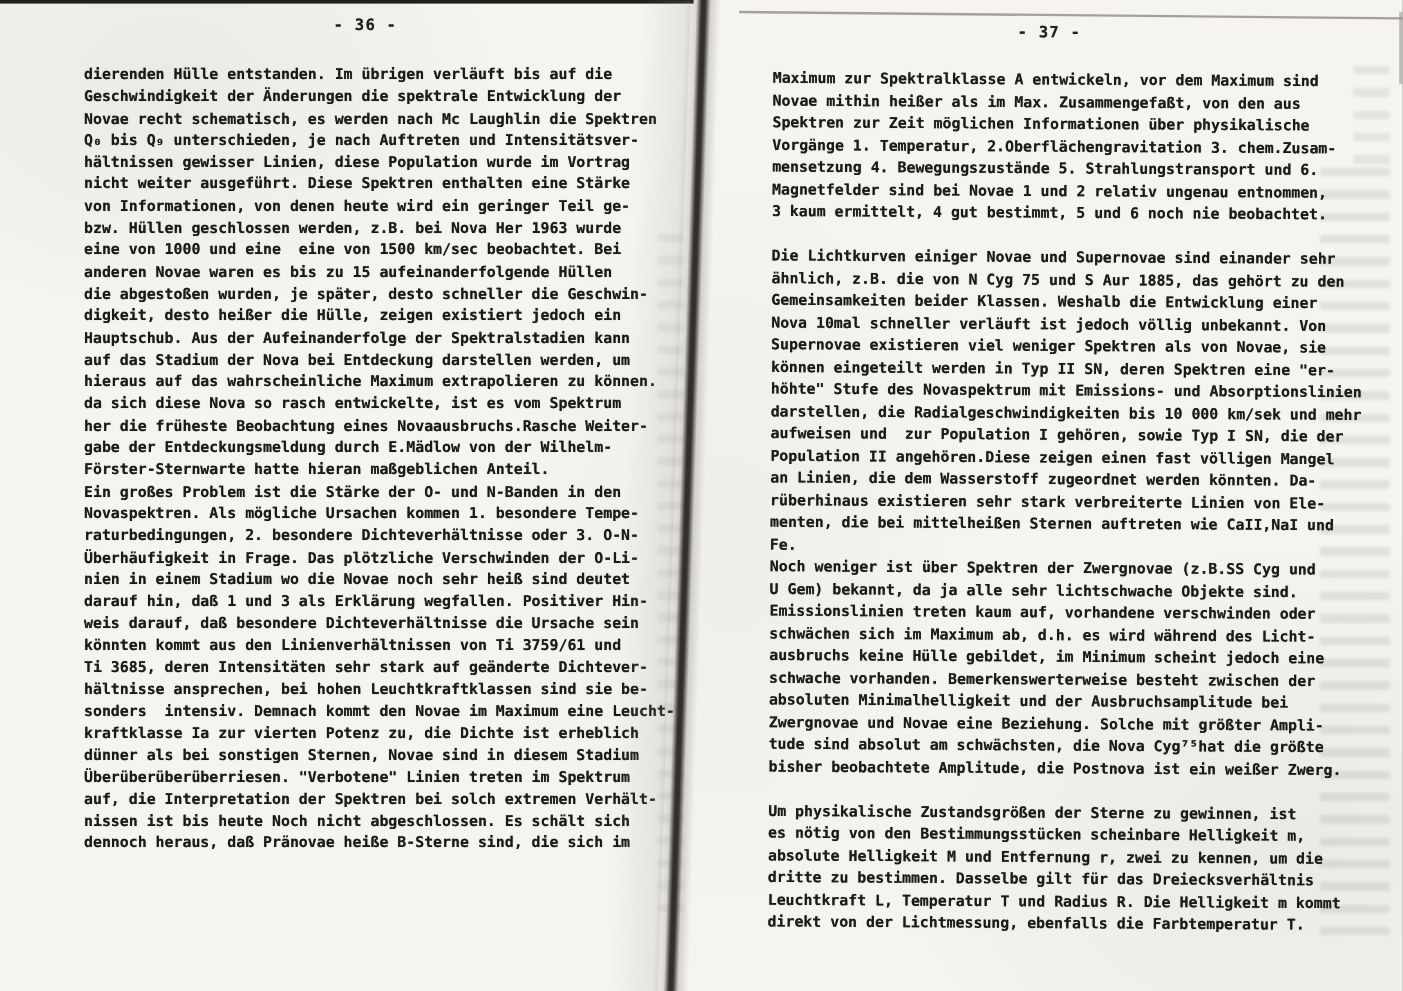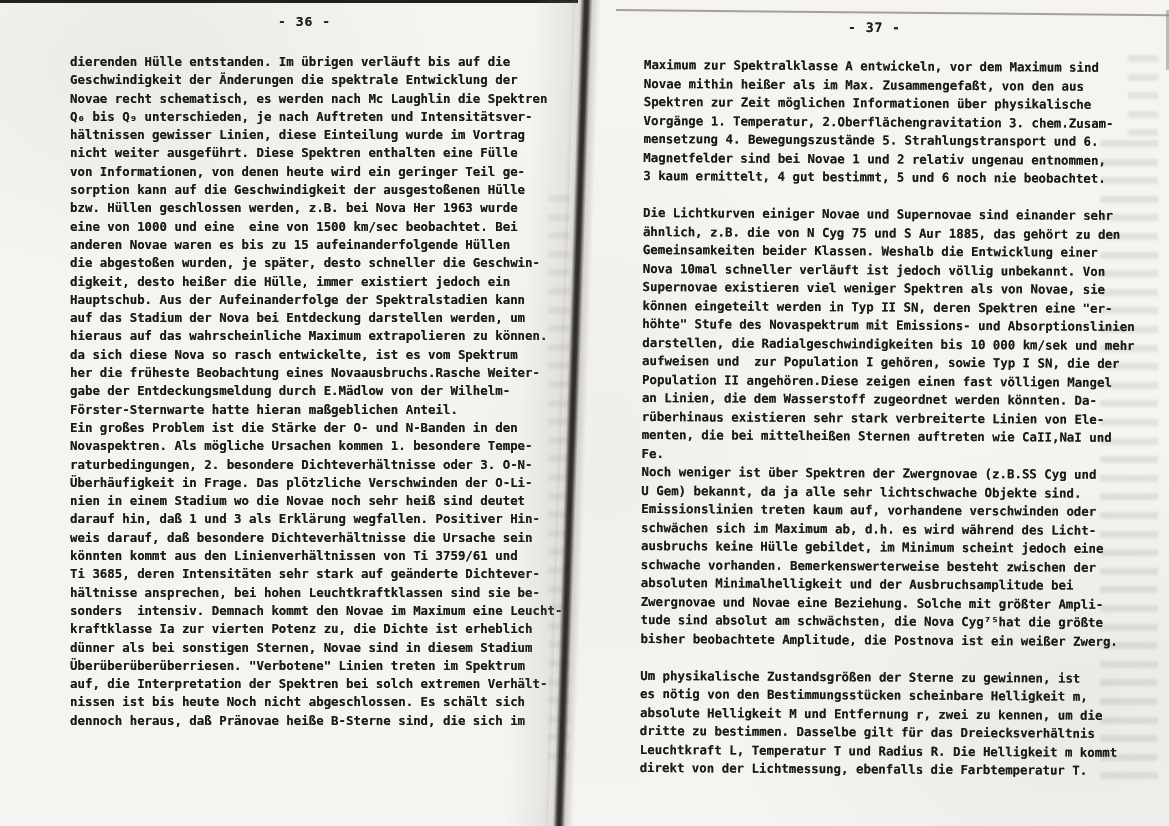--- a/index.html
+++ b/index.html
@@ -102,29 +102,28 @@
   <div class="bleed left-margin"></div>
   <div class="bleed right-margin"></div>
   <div class="bleed right-top"></div>
 
   <div class="page-num left">- 36 -</div>
   <div class="textblock left">
       <div class="line">dierenden Hülle entstanden. Im übrigen verläuft bis auf die</div>
       <div class="line">Geschwindigkeit der Änderungen die spektrale Entwicklung der</div>
       <div class="line">Novae recht schematisch, es werden nach Mc Laughlin die Spektren</div>
       <div class="line">Q₀ bis Q₉ unterschieden, je nach Auftreten und Intensitätsver-</div>
-      <div class="line">hältnissen gewisser Linien, diese Einteilung wurde im Vortrag</div>
-      <div class="line">nicht weiter ausgeführt. Diese Spektren enthalten eine Fülle</div>
+      <div class="line">hältnissen gewisser Linien, diese Population wurde im Vortrag</div>
+      <div class="line">nicht weiter ausgeführt. Diese Spektren enthalten eine Stärke</div>
       <div class="line">von Informationen, von denen heute wird ein geringer Teil ge-</div>
-      <div class="line">sorption kann auf die Geschwindigkeit der ausgestoßenen Hülle</div>
       <div class="line">bzw. Hüllen geschlossen werden, z.B. bei Nova Her 1963 wurde</div>
       <div class="line">eine von 1000 und eine  eine von 1500 km/sec beobachtet. Bei</div>
       <div class="line">anderen Novae waren es bis zu 15 aufeinanderfolgende Hüllen</div>
       <div class="line">die abgestoßen wurden, je später, desto schneller die Geschwin-</div>
-      <div class="line">digkeit, desto heißer die Hülle, immer existiert jedoch ein</div>
+      <div class="line">digkeit, desto heißer die Hülle, zeigen existiert jedoch ein</div>
       <div class="line">Hauptschub. Aus der Aufeinanderfolge der Spektralstadien kann</div>
       <div class="line">auf das Stadium der Nova bei Entdeckung darstellen werden, um</div>
       <div class="line">hieraus auf das wahrscheinliche Maximum extrapolieren zu können.</div>
       <div class="line">da sich diese Nova so rasch entwickelte, ist es vom Spektrum</div>
       <div class="line">her die früheste Beobachtung eines Novaausbruchs.Rasche Weiter-</div>
       <div class="line">gabe der Entdeckungsmeldung durch E.Mädlow von der Wilhelm-</div>
       <div class="line">Förster-Sternwarte hatte hieran maßgeblichen Anteil.</div>
       <div class="line">Ein großes Problem ist die Stärke der O- und N-Banden in den</div>
       <div class="line">Novaspektren. Als mögliche Ursachen kommen 1. besondere Tempe-</div>
       <div class="line">raturbedingungen, 2. besondere Dichteverhältnisse oder 3. O-N-</div>

